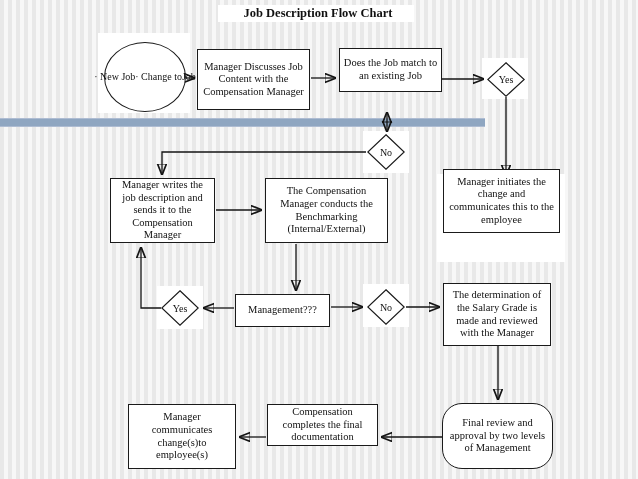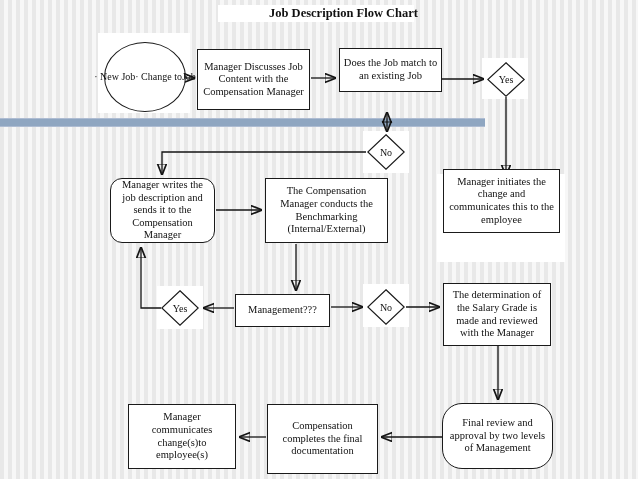--- a/index.html
+++ b/index.html
@@ -14,21 +14,21 @@
   .accent-bar {
     position:absolute; left:0; top:118; top:118px; width:485px; height:7px;
     background:#8fa6c1; border-top:1px solid #aebcd2; border-bottom:1px solid #aebcd2;
   }
   .title-highlight {
     position:absolute; left:218px; top:5px; width:196px; height:17px;
     background:#ffffff;
   }
   .title {
     position:absolute; left:218px; top:4px; width:200px; height:18px;
-    font-size:12.5px; font-weight:bold; text-align:right; line-height:18px;
+    font-size:12.5px; font-weight:bold; text-align:center; line-height:18px;
     white-space:nowrap;
   }
   .halo { position:absolute; background:#ffffff; }
   .node {
     position:absolute; box-sizing:border-box;
     background:#ffffff; border:1px solid #1a1a1a;
     display:flex; align-items:center; justify-content:center;
     text-align:center; font-size:10.5px; line-height:1.2; padding:1px 3px;
   }
   .ellipse { border-radius:50%; flex-direction:row; }
@@ -103,21 +103,21 @@
     <span class="diamond-label">Yes</span>
   </div>
 
   <div class="diamond-wrap" style="left:367px; top:134px; width:38px; height:36px;">
     <svg width="38" height="36" viewBox="0 0 38 36">
       <polygon points="19,0.8 37.2,18 19,35.2 0.8,18" fill="#ffffff" stroke="#1a1a1a" stroke-width="1.2"></polygon>
     </svg>
     <span class="diamond-label">No</span>
   </div>
 
-  <div class="node" style="left:110px; top:178px; width:105px; height:65px;border-radius:12px;">
+  <div class="node" style="left:110px; top:178px; width:105px; height:65px;">
     <span>Manager writes the job description and sends it to the Compensation Manager</span>
   </div>
   <div class="node" style="left:265px; top:178px; width:123px; height:65px;">
     <span>The Compensation Manager conducts the Benchmarking (Internal/External)</span>
   </div>
   <div class="node" style="left:443px; top:169px; width:117px; height:64px;">
     <span>Manager initiates the change and communicates this to the employee</span>
   </div>
 
   <div class="diamond-wrap" style="left:161px; top:290px; width:38px; height:36px;">
@@ -138,20 +138,20 @@
     <span class="diamond-label">No</span>
   </div>
 
   <div class="node" style="left:443px; top:275px; width:108px; height:63px;margin-top:8px;">
     <span>The determination of the Salary Grade is made and reviewed with the Manager</span>
   </div>
 
   <div class="node" style="left:128px; top:404px; width:108px; height:65px;">
     <span>Manager communicates change(s)to employee(s)</span>
   </div>
-  <div class="node" style="left:267px; top:404px; width:111px; height:70px;">
+  <div class="node" style="left:267px; top:404px; width:111px; height:42px;">
     <span>Compensation completes the final documentation</span>
   </div>
   <div class="node" style="left:442px; top:403px; width:111px; height:66px;border-radius:20px;">
     <span>Final review and approval by two levels of Management</span>
   </div>
 
 </div>
 
 </body></html>

